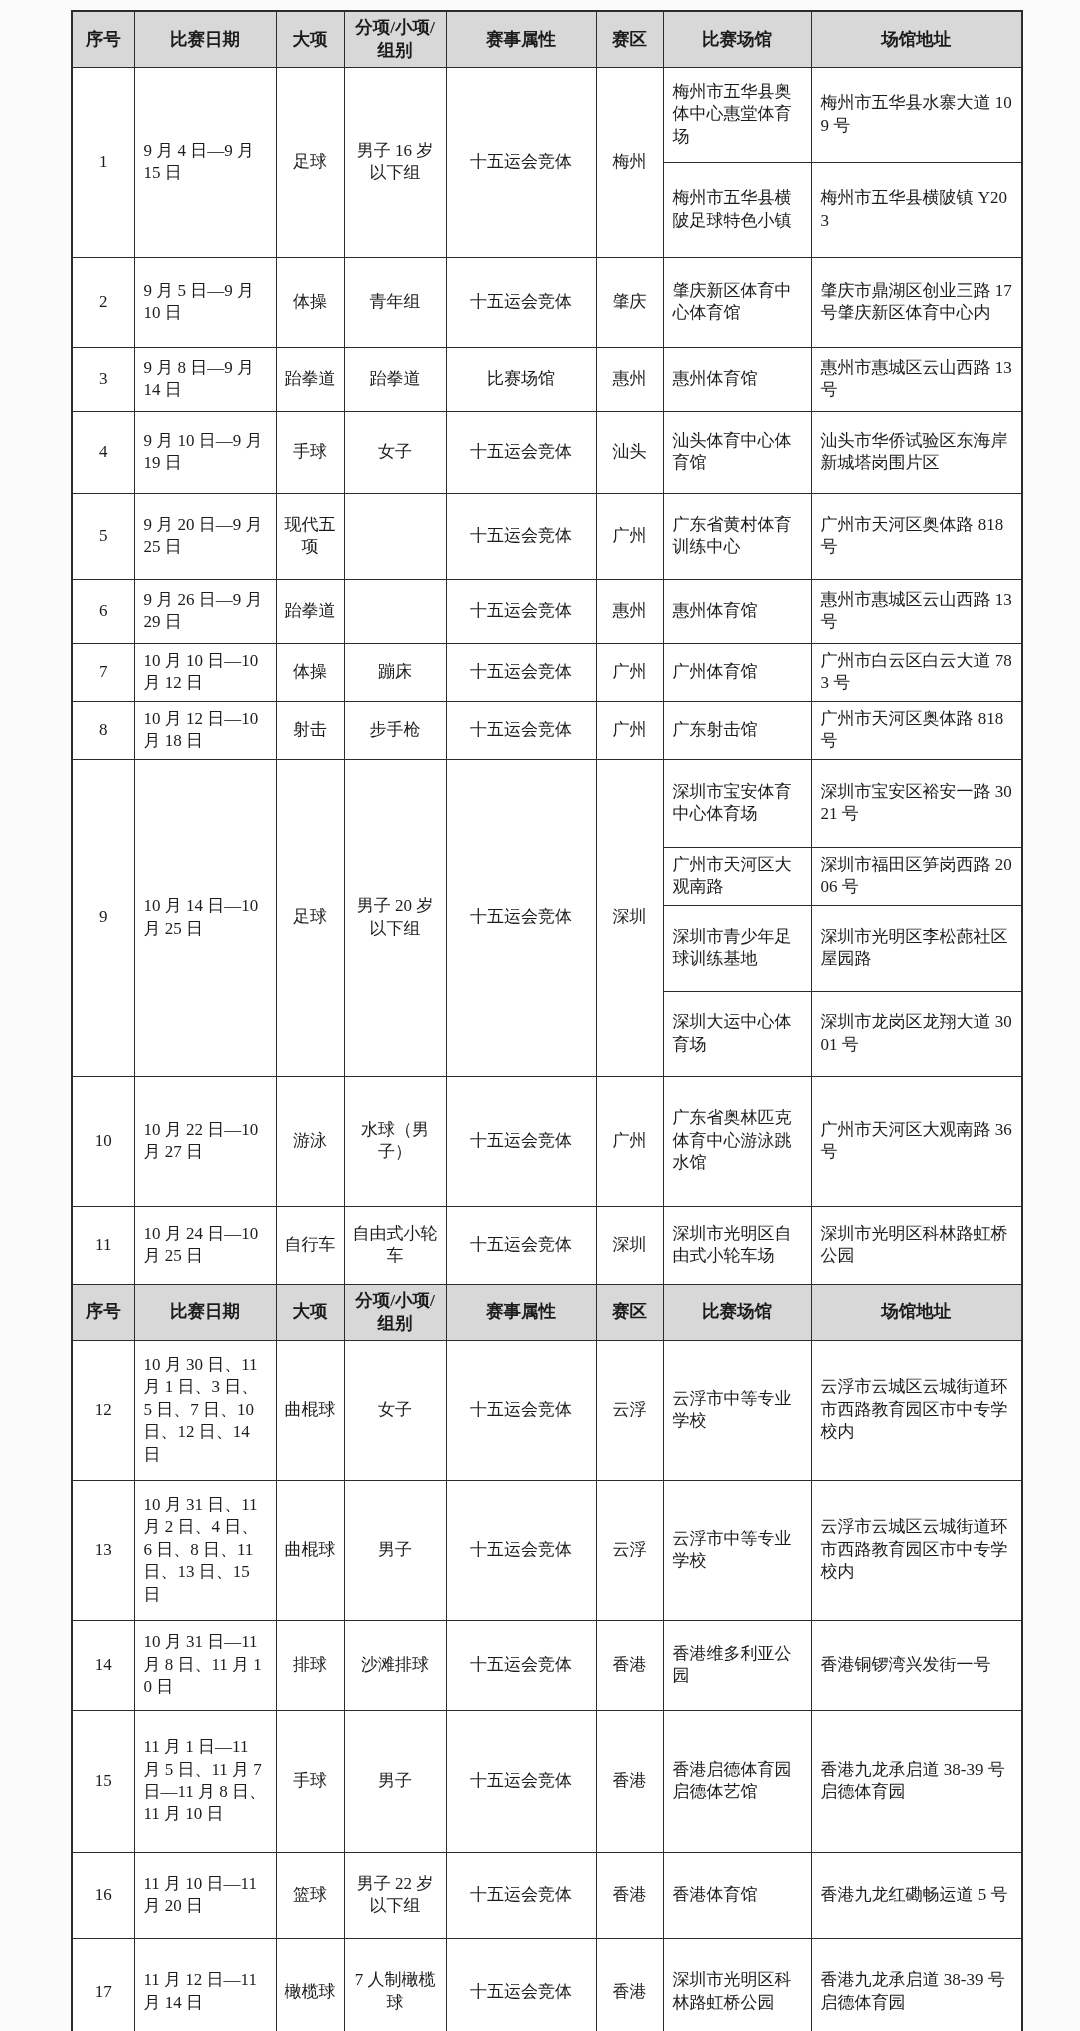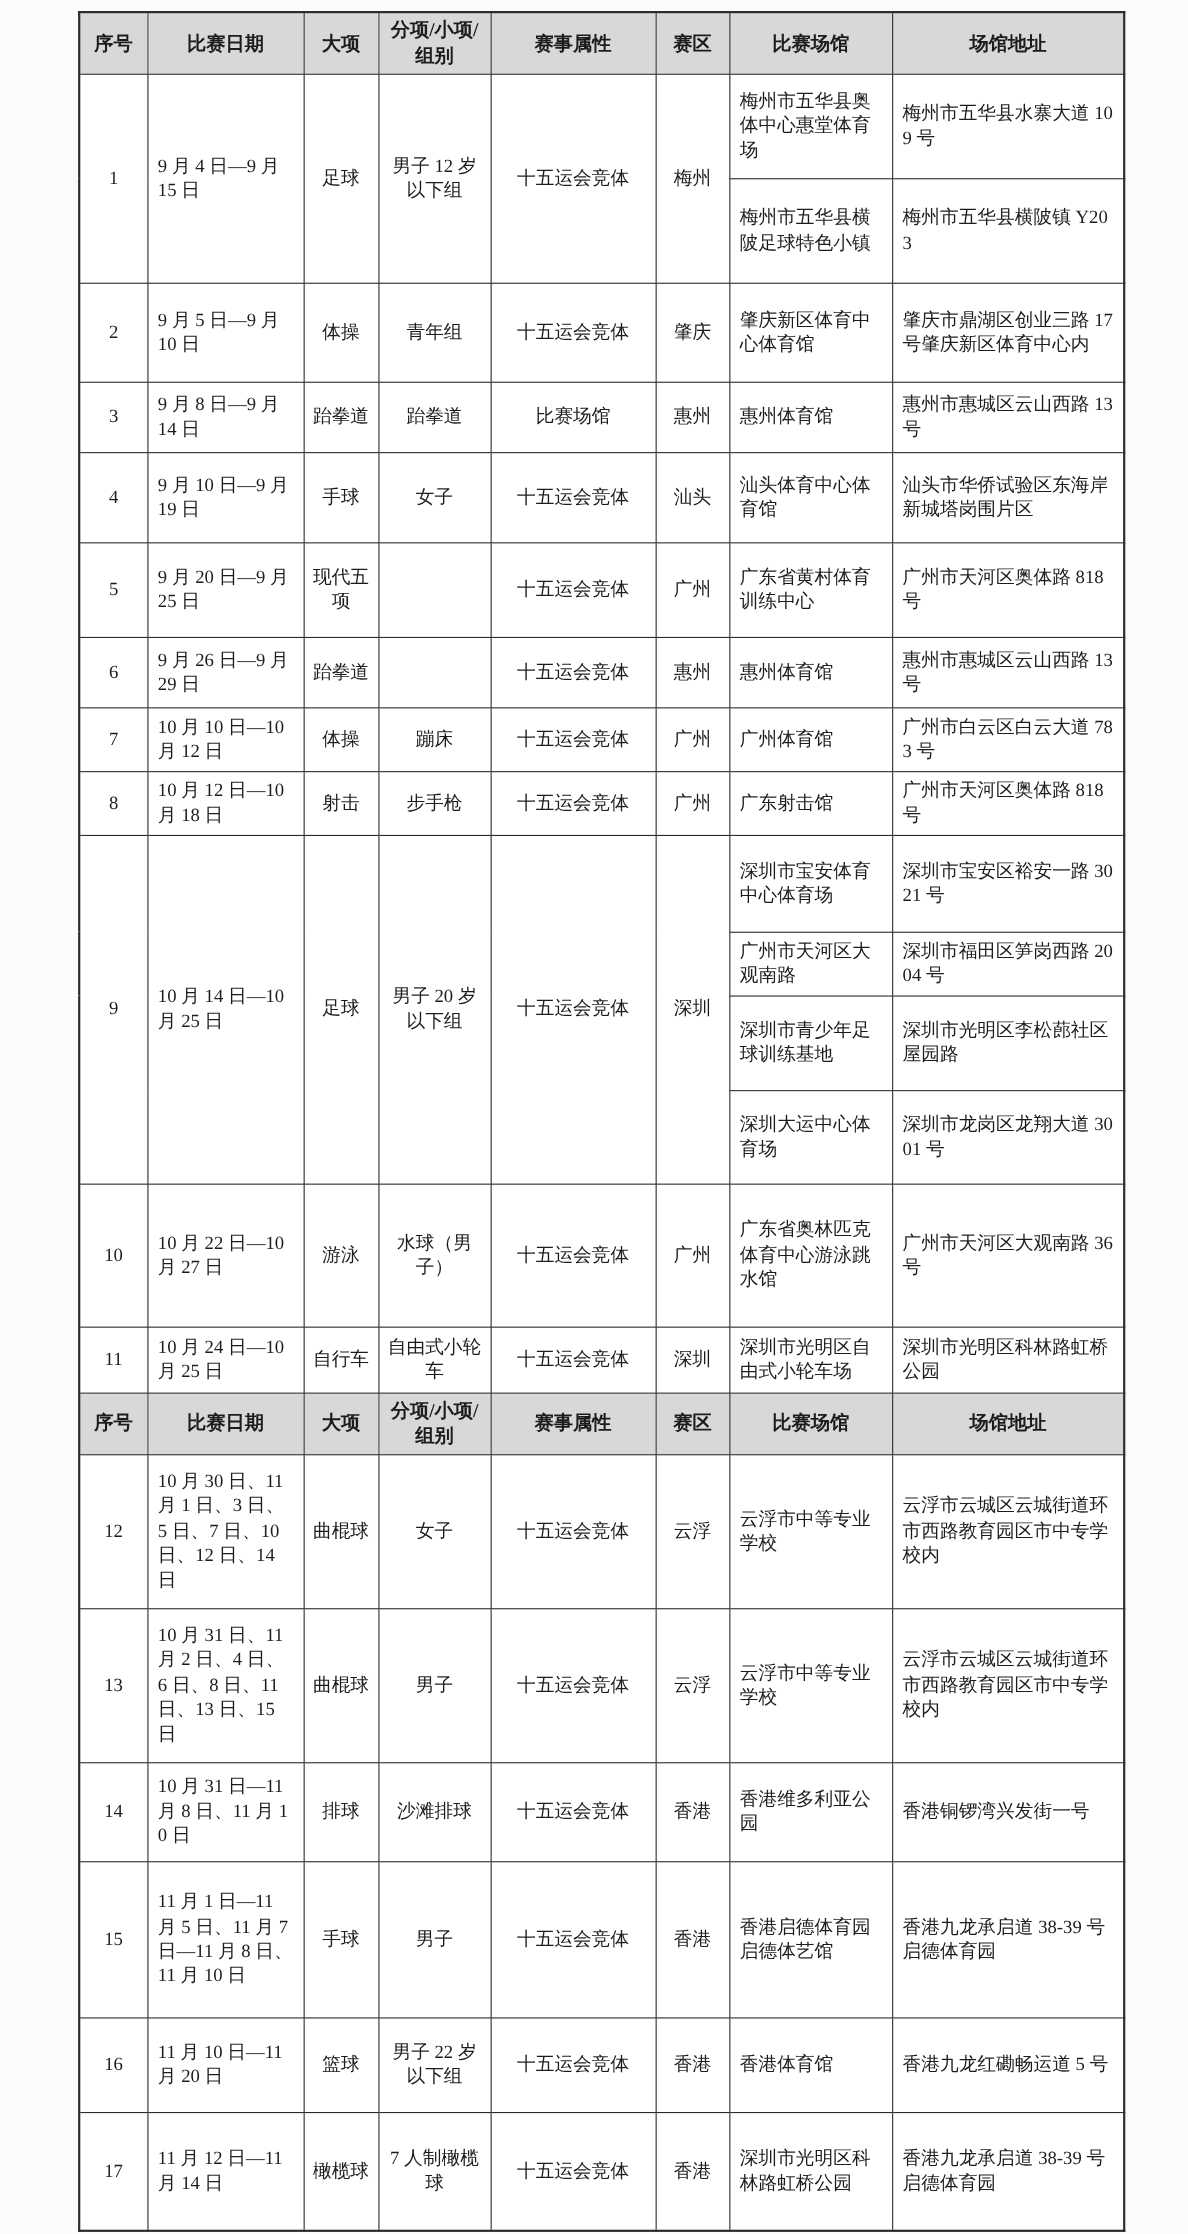--- a/index.html
+++ b/index.html
@@ -64,21 +64,21 @@
       <th>赛事属性</th>
       <th>赛区</th>
       <th>比赛场馆</th>
       <th>场馆地址</th>
     </tr>
 
     <tr style="height:95px">
       <td rowspan="2">1</td>
       <td rowspan="2" class="l">9 月 4 日—9 月 15 日</td>
       <td rowspan="2">足球</td>
-      <td rowspan="2">男子 12 岁以下组</td>
+      <td rowspan="2">男子 16 岁以下组</td>
       <td rowspan="2">十五运会竞体</td>
       <td rowspan="2">梅州</td>
       <td class="l">梅州市五华县奥体中心惠堂体育场</td>
       <td class="l">梅州市五华县水寨大道 109 号</td>
     </tr>
     <tr style="height:95px">
       <td class="l">梅州市五华县横陂足球特色小镇</td>
       <td class="l">梅州市五华县横陂镇 Y203</td>
     </tr>
 
@@ -164,21 +164,21 @@
       <td rowspan="4" class="l">10 月 14 日—10 月 25 日</td>
       <td rowspan="4">足球</td>
       <td rowspan="4">男子 20 岁以下组</td>
       <td rowspan="4">十五运会竞体</td>
       <td rowspan="4">深圳</td>
       <td class="l">深圳市宝安体育中心体育场</td>
       <td class="l">深圳市宝安区裕安一路 3021 号</td>
     </tr>
     <tr style="height:58px">
       <td class="l">广州市天河区大观南路</td>
-      <td class="l">深圳市福田区笋岗西路 2004 号</td>
+      <td class="l">深圳市福田区笋岗西路 2006 号</td>
     </tr>
     <tr style="height:86px">
       <td class="l">深圳市青少年足球训练基地</td>
       <td class="l">深圳市光明区李松蓢社区屋园路</td>
     </tr>
     <tr style="height:85px">
       <td class="l">深圳大运中心体育场</td>
       <td class="l">深圳市龙岗区龙翔大道 3001 号</td>
     </tr>
 
@@ -186,21 +186,21 @@
       <td>10</td>
       <td class="l">10 月 22 日—10 月 27 日</td>
       <td>游泳</td>
       <td>水球（男子）</td>
       <td>十五运会竞体</td>
       <td>广州</td>
       <td class="l">广东省奥林匹克体育中心游泳跳水馆</td>
       <td class="l">广州市天河区大观南路 36 号</td>
     </tr>
 
-    <tr style="height:60px">
+    <tr style="height:78px">
       <td>11</td>
       <td class="l">10 月 24 日—10 月 25 日</td>
       <td>自行车</td>
       <td>自由式小轮车</td>
       <td>十五运会竞体</td>
       <td>深圳</td>
       <td class="l">深圳市光明区自由式小轮车场</td>
       <td class="l">深圳市光明区科林路虹桥公园</td>
     </tr>
 

